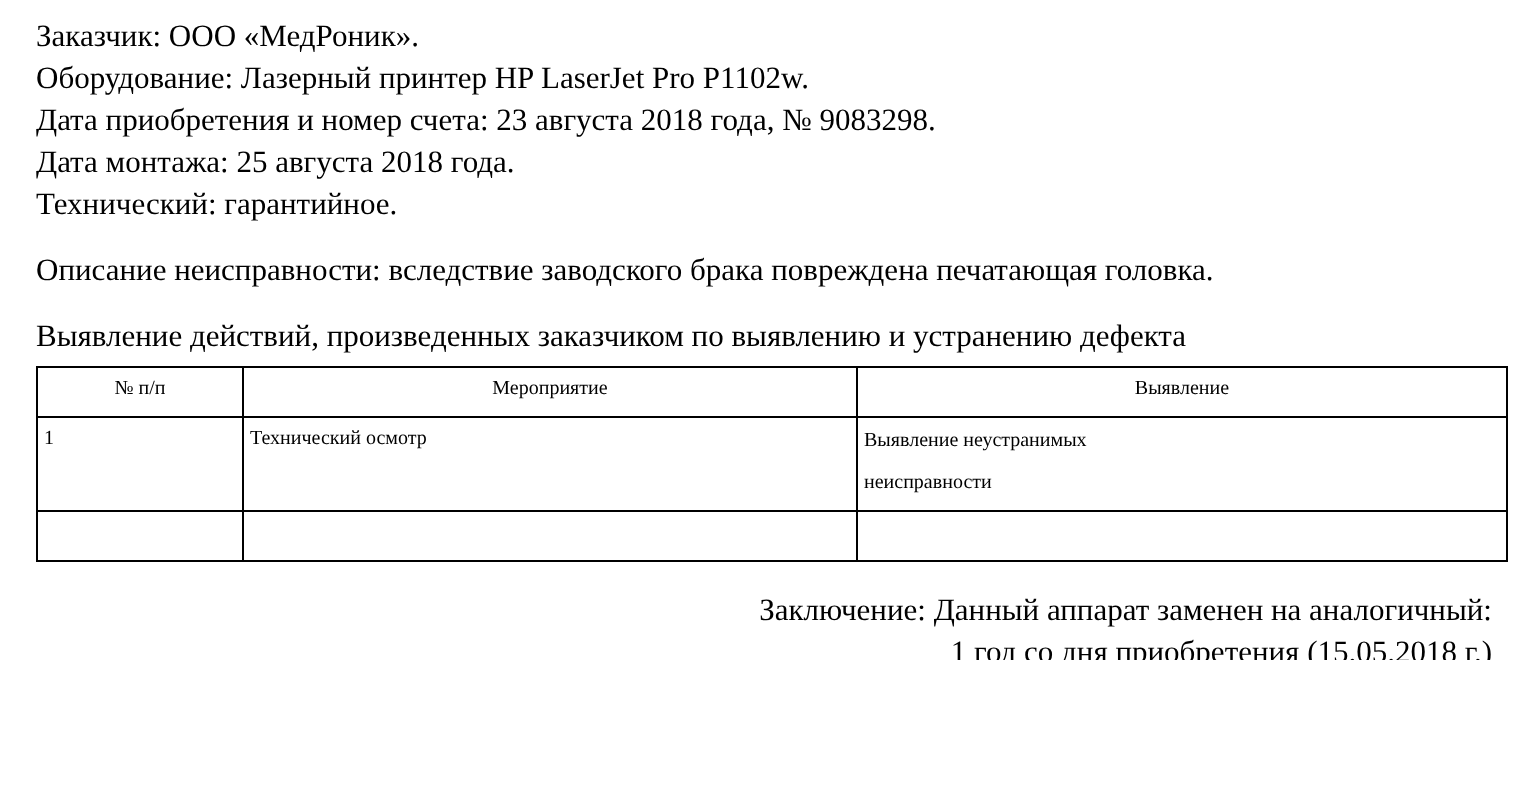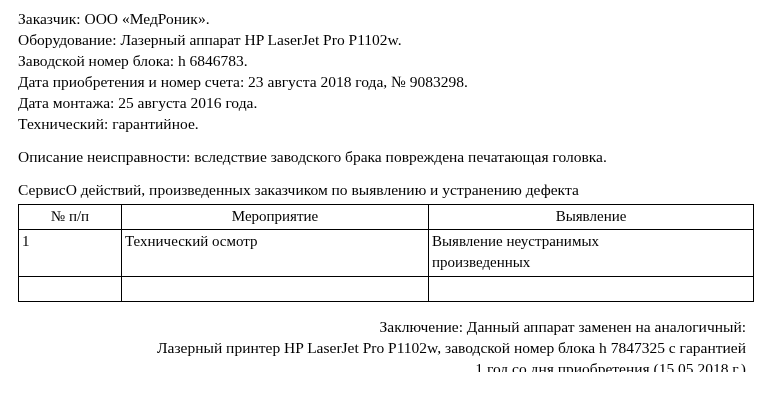--- a/index.html
+++ b/index.html
@@ -30,21 +30,21 @@
     height: 12px;
   }
   table.acts {
     border-collapse: collapse;
     width: 714px;
     margin-top: 4px;
     table-layout: fixed;
   }
   table.acts td, table.acts th {
     border: 1px solid #000000;
-    font-size: 15px;
+    font-size: 10px;
     line-height: 20px;
     font-weight: normal;
     padding: 1px 3px;
     vertical-align: top;
   }
   table.acts th {
     height: 22px;
   }
   .col-num { width: 96px; }
   .col-event { width: 300px; }
@@ -64,59 +64,57 @@
     height: 14px;
   }
 </style>
 </head>
 <body>
 
 <div class="page">
 
   <div>
     <div class="line">Заказчик: ООО «МедРоник».</div>
-    <div class="line">Оборудование: Лазерный аппарат HP LaserJet Pro P1102w.</div>
-    <div class="line">Заводской номер блока: h 6846783.</div>
+    <div class="line">Оборудование: Лазерный принтер HP LaserJet Pro P1102w.</div>
     <div class="line">Дата приобретения и номер счета: 23 августа 2018 года, № 9083298.</div>
-    <div class="line">Дата монтажа: 25 августа 2016 года.</div>
+    <div class="line">Дата монтажа: 25 августа 2018 года.</div>
     <div class="line">Технический: гарантийное.</div>
   </div>
 
   <div class="spacer-sm"></div>
 
   <div class="line">Описание неисправности: вследствие заводского брака повреждена печатающая головка.</div>
 
   <div class="spacer-sm"></div>
 
-  <div class="line">СервисО действий, произведенных заказчиком по выявлению и устранению дефекта</div>
+  <div class="line">Выявление действий, произведенных заказчиком по выявлению и устранению дефекта</div>
 
   <table class="acts">
     <thead>
       <tr>
         <th class="col-num">№ п/п</th>
         <th class="col-event">Мероприятие</th>
         <th class="col-result">Выявление</th>
       </tr>
     </thead>
     <tbody>
       <tr class="row-data">
         <td class="col-num">1</td>
         <td class="col-event">Технический осмотр</td>
         <td class="col-result">
           <span class="cell-multiline">Выявление неустранимых</span>
-          <span class="cell-multiline">произведенных</span>
+          <span class="cell-multiline">неисправности</span>
         </td>
       </tr>
       <tr class="row-empty">
         <td class="col-num"></td>
         <td class="col-event"></td>
         <td class="col-result"></td>
       </tr>
     </tbody>
   </table>
 
   <div class="tail">
     <div class="line">Заключение: Данный аппарат заменен на аналогичный:</div>
-    <div class="line">Лазерный принтер HP LaserJet Pro P1102w, заводской номер блока h 7847325 с гарантией</div>
     <div class="line clipped">1 год со дня приобретения (15.05.2018 г.)</div>
   </div>
 
 </div>
 
 </body></html>

